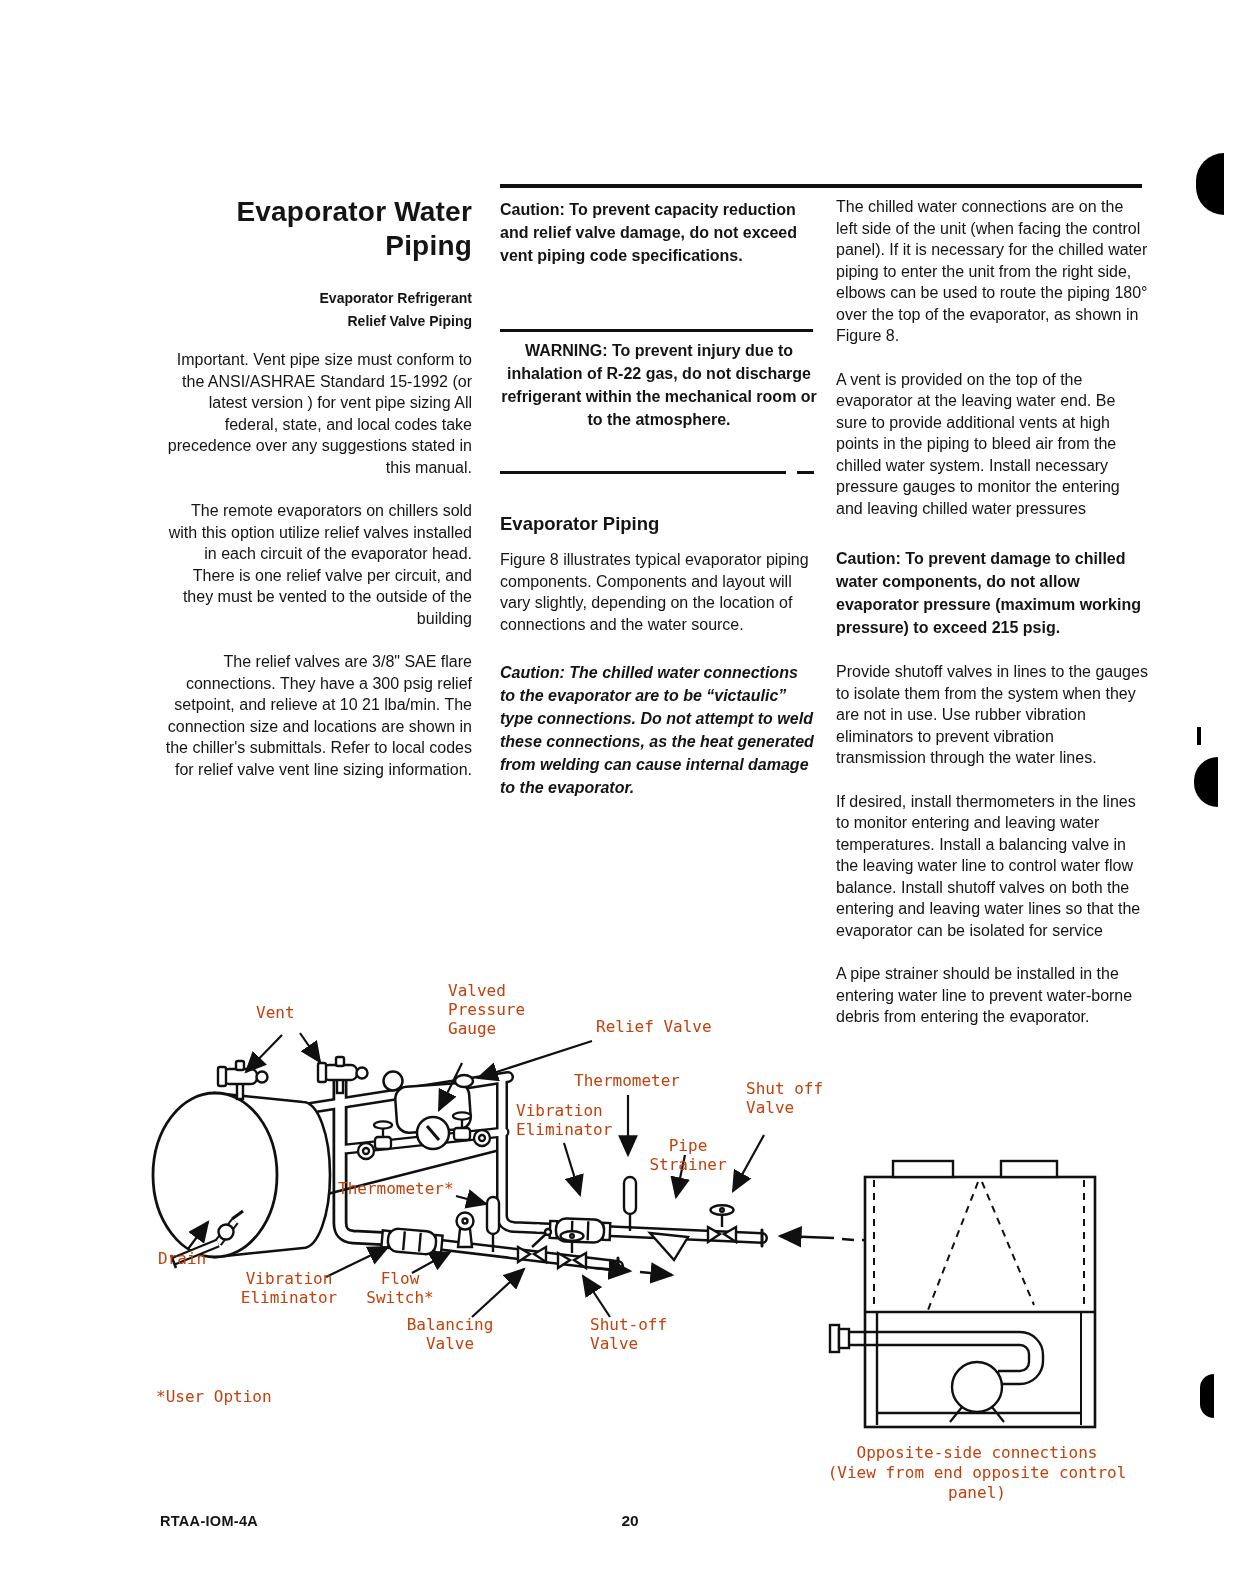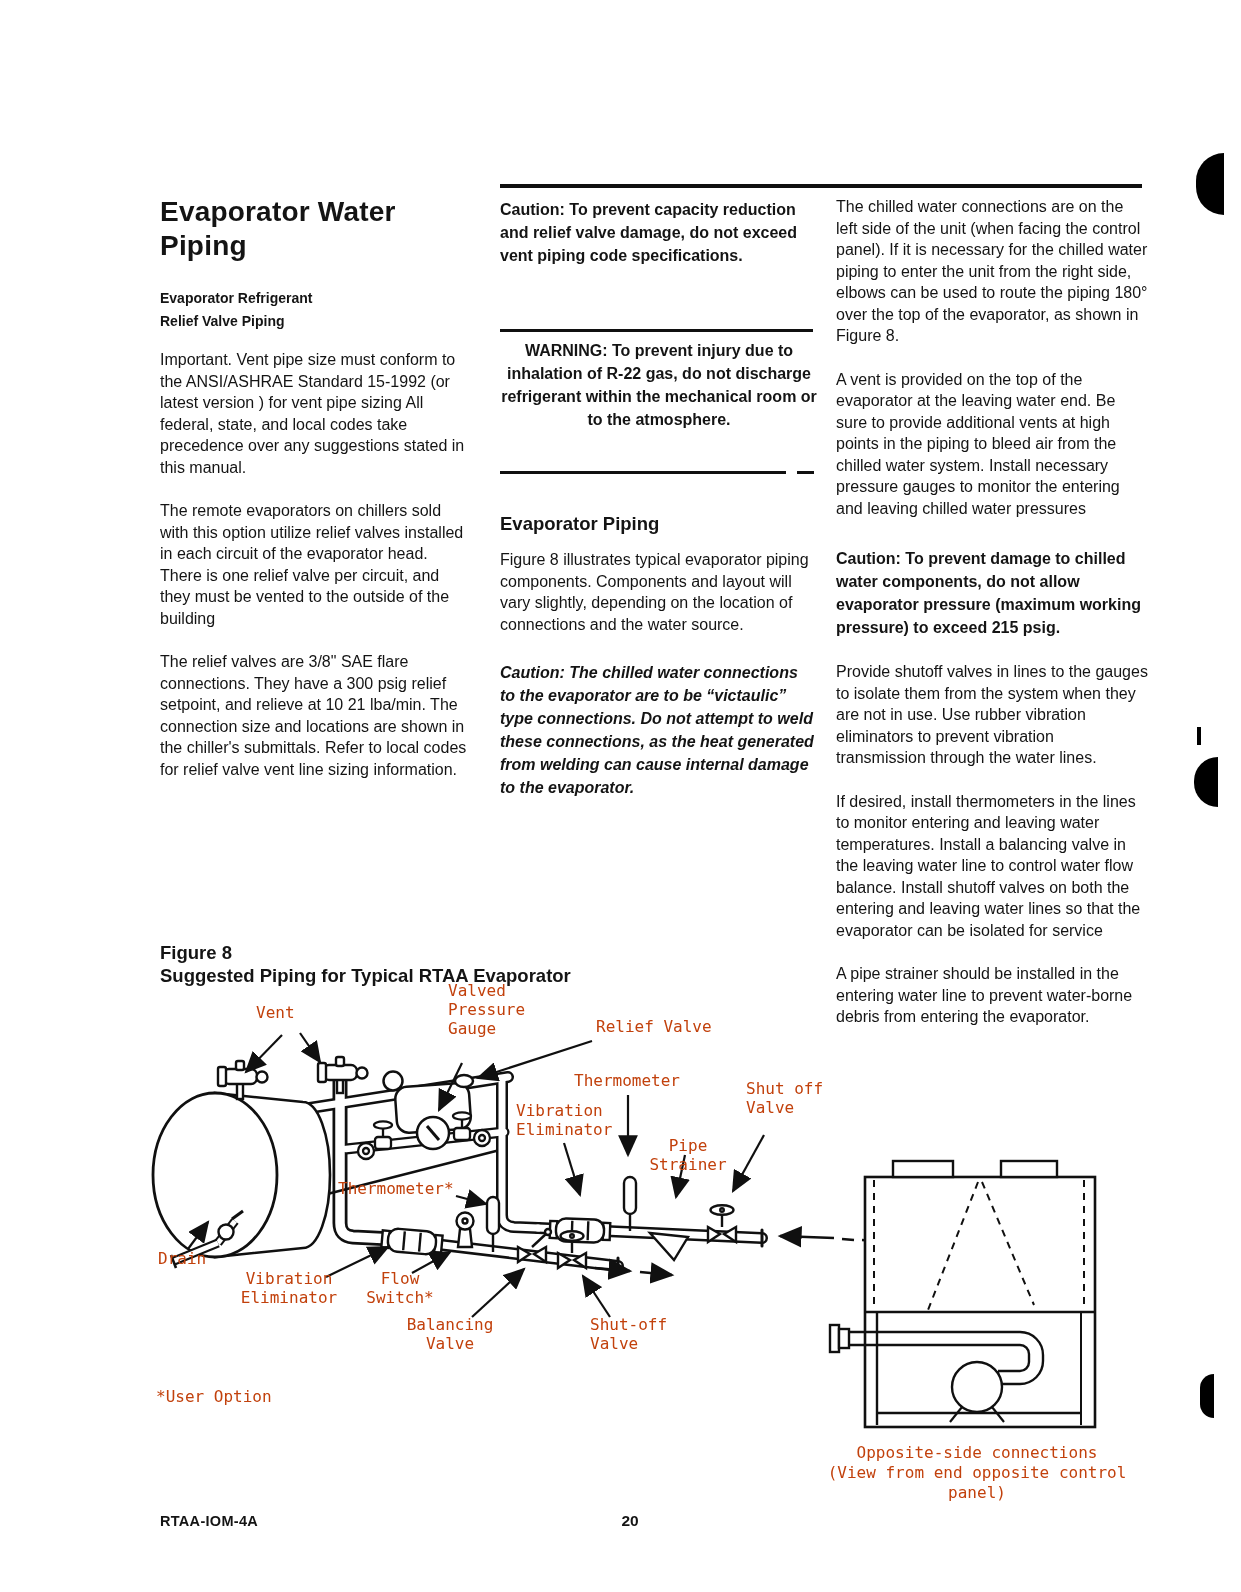--- a/index.html
+++ b/index.html
@@ -4,21 +4,21 @@
 <style>
   html,body { margin:0; padding:0; background:#e8e8e8; }
   .page {
     position:relative; width:1241px; height:1592px; margin:0 auto;
     background:#ffffff; overflow:hidden; color:#141414;
     font-family:"Liberation Sans", sans-serif;
   }
   .prelines { white-space:pre-line; }
   
   .col { position:absolute; }
-  .col1 { left:160px; top:195px; width:312px; }
+  .col1 { left:160px; top:195px; width:312px;text-align:right; }
   .col3 { left:836px; top:196px; width:312px; }
   h1.doc-title { margin:0; font-size:28px; line-height:34px; font-weight:bold; letter-spacing:0.2px; }
   h2.sub { margin:24px 0 16px; font-size:14px; line-height:23px; font-weight:bold; }
   h3.sec { margin:0 0 14px; font-size:18.5px; line-height:23px; font-weight:bold; }
   p.body { margin:0 0 22px; font-size:16px; line-height:21.5px; }
   .bold-note { font-weight:bold; }
   .caution { font-size:16px; line-height:23px; font-weight:bold; margin:0 0 22px; }
   .caution.ital { font-style:italic; }
   
   .rule { position:absolute; background:#101010; height:3.5px; }
@@ -72,24 +72,20 @@
 
   <div class="col col3">
     <p class="body">The chilled water connections are on the left side of the unit (when facing the control panel).  If it is necessary for the chilled water piping to enter the unit from the right side, elbows can be used to route the piping 180° over the top of the evaporator, as shown in Figure 8.</p>
     <p class="body">A vent is provided on the top of the evaporator at the leaving water end.  Be sure to provide additional vents at high points in the piping to bleed air from the chilled water system.  Install necessary pressure gauges to monitor the entering and leaving chilled water pressures</p>
     <p class="caution" style="margin-top:28px;">Caution: To prevent damage to chilled water components, do not allow evaporator pressure (maximum working pressure) to exceed 215 psig.</p>
     <p class="body">Provide shutoff valves in lines to the gauges to isolate them from the system when they are not in use.  Use rubber vibration eliminators to prevent vibration transmission through the water lines.</p>
     <p class="body">If desired, install thermometers in the lines to monitor entering and leaving water temperatures.  Install a balancing valve in the leaving water line to control water flow balance.  Install shutoff valves on both the entering and leaving water lines so that the evaporator can be isolated for service</p>
     <p class="body">A pipe strainer should be installed in the entering water line to prevent water-borne debris from entering the evaporator.</p>
   </div>
 
-  <div class="figcap">
-    <div>Figure 8</div>
-    <div>Suggested Piping for Typical RTAA Evaporator</div>
-  </div>
 
   <div class="figure-wrap">
     <svg width="1085" height="545" viewBox="0 0 1085 545">
       <defs>
         <marker id="ah" markerWidth="11" markerHeight="9" refX="9" refY="4.5" orient="auto">
           <path d="M0,0 L10,4.5 L0,9 Z" fill="#101010"></path>
         </marker>
       </defs>
       <g fill="none" stroke-linecap="round">
 

